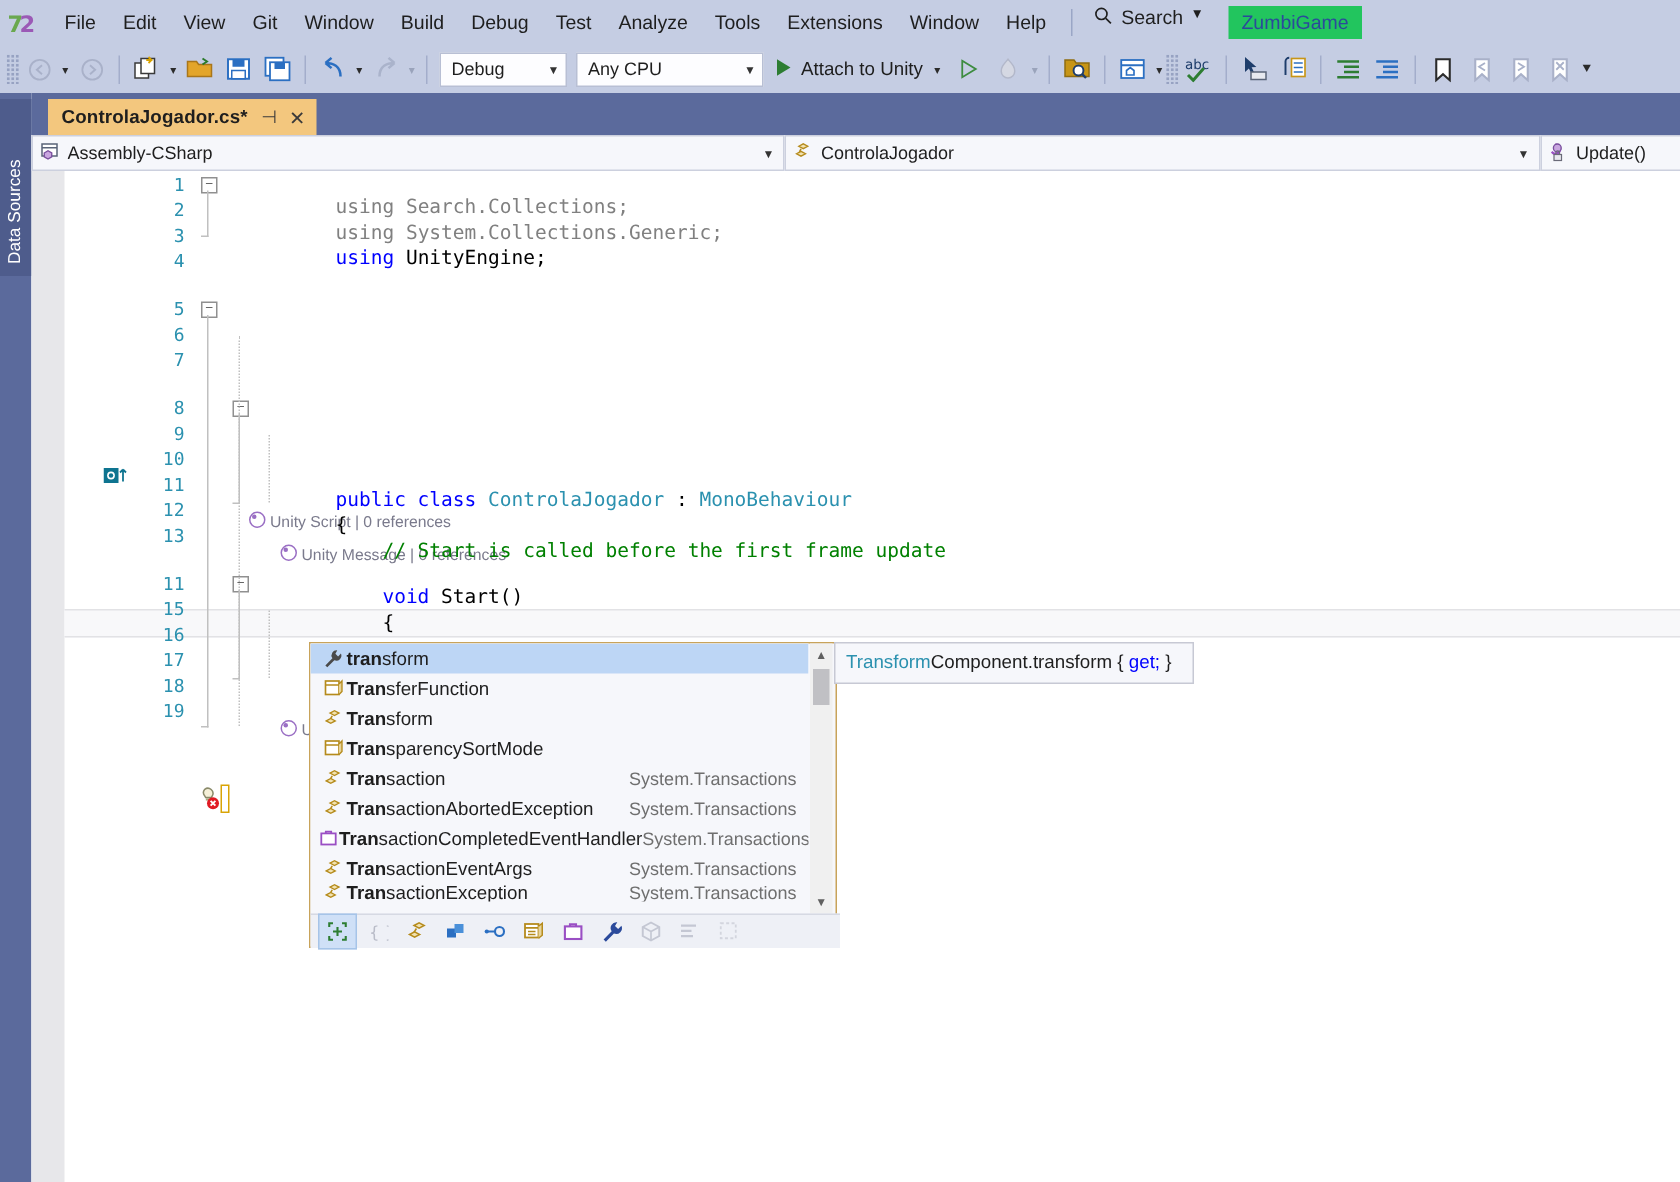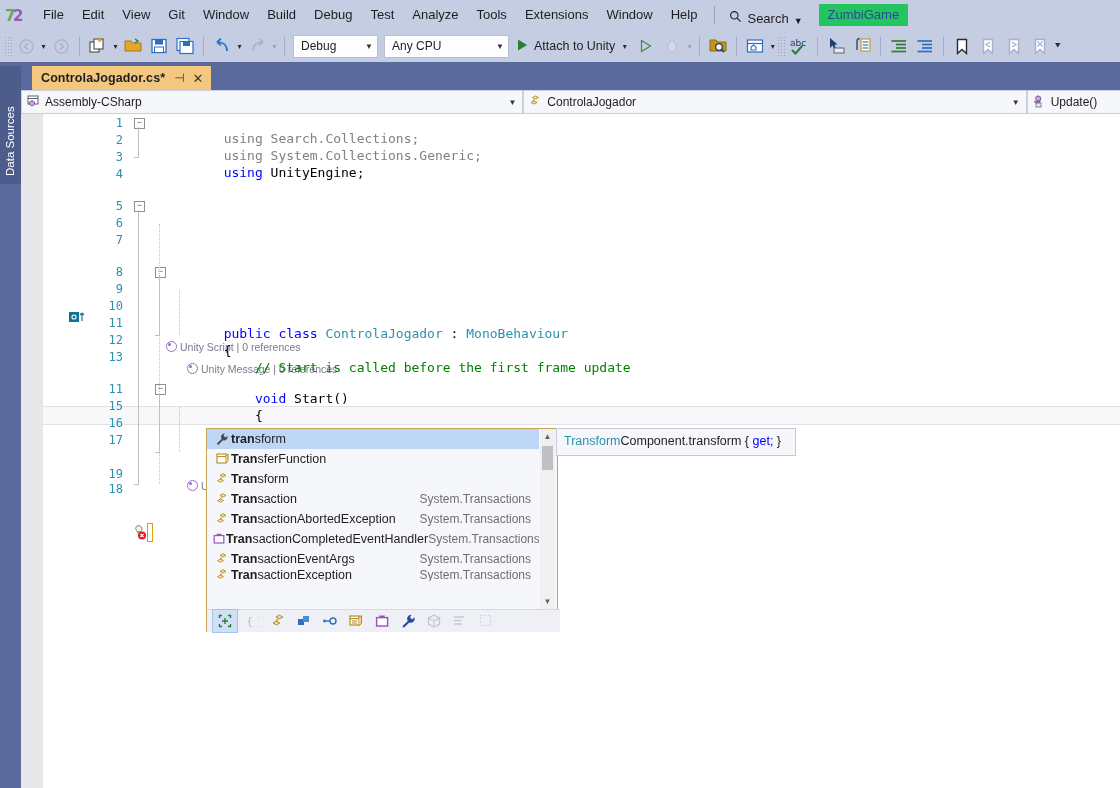--- a/index.html
+++ b/index.html
@@ -9,21 +9,21 @@
     font-size:12px;color:#1e1e1e;background:#ffffff;
     -webkit-font-smoothing:antialiased;
   }
   .app{position:relative;width:1120px;height:788px;background:#fff;}
 
   
   .menubar{position:absolute;left:0;top:0;width:1120px;height:30px;background:#c5cde3;display:flex;align-items:center;}
   .vslogo{width:34px;height:30px;display:flex;align-items:center;justify-content:center;}
   .menu-item{padding:0 9px;height:30px;line-height:30px;font-size:13px;color:#1e1e1e;cursor:default;white-space:nowrap;}
   .menu-sep{width:1px;height:18px;background:#9aa6c6;margin:0 8px;}
-  .searchbox{display:flex;align-items:flex-end;gap:5px;padding:0 6px;height:22px;color:#1e1e1e;font-size:13px;}
+  .searchbox{display:flex;align-items:flex-start;gap:5px;padding:0 6px;height:22px;color:#1e1e1e;font-size:13px;}
   .searchbox .cap{font-size:9px;}
   .projtag{margin-left:10px;height:22px;line-height:22px;padding:0 9px;background:#22c55e;color:#2b4a9b;font-size:13px;}
 
   
   .toolbar{position:absolute;left:0;top:30px;width:1120px;height:32px;background:#c5cde3;display:flex;align-items:center;padding-left:4px;}
   .tb{display:flex;align-items:center;justify-content:center;height:24px;min-width:22px;padding:0 2px;}
   .tb svg{display:block;}
   .tsep{width:1px;height:19px;background:#a3adcb;margin:0 5px;}
   .caret{width:9px;display:flex;align-items:center;justify-content:center;color:#2b2b2b;font-size:8px;}
   .grip{width:9px;height:20px;background-image:radial-gradient(#97a2c2 40%, transparent 41%);background-size:3px 3px;}
@@ -396,21 +396,21 @@
       <div class="num" style="left:74px;top:151px;">8</div>
       <div class="num" style="left:74px;top:168px;">9</div>
       <div class="num" style="left:74px;top:185px;">10</div>
       <div class="num" style="left:74px;top:202px;">11</div>
       <div class="num" style="left:74px;top:219px;">12</div>
       <div class="num" style="left:74px;top:236px;">13</div>
       <div class="num" style="left:74px;top:268px;">11</div>
       <div class="num" style="left:74px;top:285px;">15</div>
       <div class="num" style="left:74px;top:302px;">16</div>
       <div class="num" style="left:74px;top:319px;">17</div>
-      <div class="num" style="left:74px;top:336px;margin-top:32px;">18</div>
+      <div class="num" style="left:74px;top:336px;">18</div>
       <div class="num" style="left:74px;top:353px;">19</div>
 
       <div class="fold" style="left:113px;top:4px;">−</div>
       <div class="vline solid" style="left:117px;top:13px;height:31px;"></div>
       <div style="position:absolute;left:113px;top:43px;width:5px;height:1px;background:#c0c0c0;"></div>
 
       <div class="fold" style="left:113px;top:87px;">−</div>
       <div class="vline solid" style="left:117px;top:96px;height:275px;"></div>
       <div style="position:absolute;left:113px;top:370px;width:5px;height:1px;background:#c0c0c0;"></div>
 
@@ -508,20 +508,31 @@
         </div>
         <div class="isrow">
           <span class="ico">
             <svg width="14" height="14" viewBox="0 0 14 14">
                 <path d="M5 3.4 l3 -1.6 l3 1.6 l-3 1.6 z" fill="#f2e2b0" stroke="#b58b1c" stroke-width=".9"></path>
                 <path d="M2.5 8.6 l3 -1.6 l3 1.6 l-3 1.6 z" fill="#f2e2b0" stroke="#b58b1c" stroke-width=".9"></path>
                 <path d="M6.5 5.3 L5.3 7.3" stroke="#b58b1c" stroke-width="1"></path>
               </svg>
           </span>
           <span class="nm"><b>Tran</b><span>sform</span></span>
+          <span class="ns"></span>
+        </div>
+        <div class="isrow">
+          <span class="ico">
+            <svg width="14" height="14" viewBox="0 0 14 14">
+                <rect x="2" y="2" width="9" height="9" fill="#fff" stroke="#b58b1c" stroke-width="1.1"></rect>
+                <line x1="2" y1="4.6" x2="11" y2="4.6" stroke="#b58b1c" stroke-width="1"></line>
+                <path d="M11 4 l2 -2 v7 l-2 2" fill="#e8d49a" stroke="#b58b1c" stroke-width=".9"></path>
+              </svg>
+          </span>
+          <span class="nm"><b>Tran</b><span>sparencySortMode</span></span>
           <span class="ns"></span>
         </div>
         <div class="isrow">
           <span class="ico">
             <svg width="14" height="14" viewBox="0 0 14 14">
                 <path d="M5 3.4 l3 -1.6 l3 1.6 l-3 1.6 z" fill="#f2e2b0" stroke="#b58b1c" stroke-width=".9"></path>
                 <path d="M2.5 8.6 l3 -1.6 l3 1.6 l-3 1.6 z" fill="#f2e2b0" stroke="#b58b1c" stroke-width=".9"></path>
                 <path d="M6.5 5.3 L5.3 7.3" stroke="#b58b1c" stroke-width="1"></path>
               </svg>
           </span>

